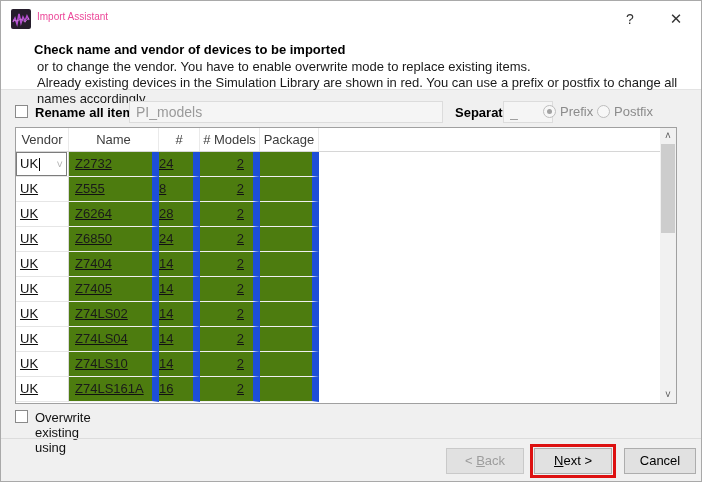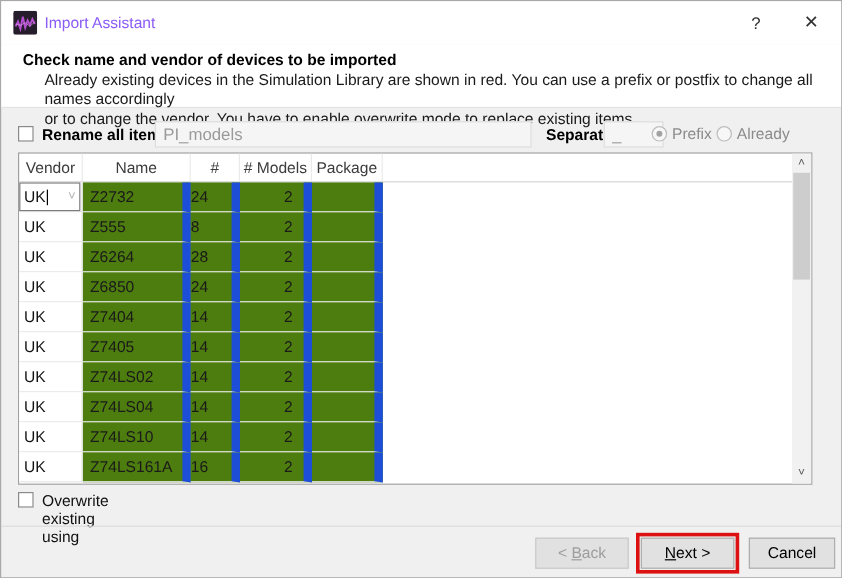--- a/index.html
+++ b/index.html
@@ -5,30 +5,30 @@
   * { margin:0; padding:0; box-sizing:border-box; }
   html,body { width:702px; height:482px; background:#fff; }
   body { font-family:"Liberation Sans", sans-serif; font-size:13px; color:#111; }
 
   .dialog { position:relative; width:702px; height:482px; background:#f0f0f0;
             border:1px solid #a9a9a9; overflow:hidden; }
 
   
   .titlebar { position:absolute; top:0; left:0; width:100%; height:36px; background:#fff; }
   .app-icon { position:absolute; left:10px; top:8px; width:20px; height:20px; }
-  .tb-title { position:absolute; left:36px; top:10px; font-size:13px; color:#8b5cf6; }
+  .tb-title { position:absolute; left:36px; top:10px; font-size:10px; color:#ec4899; }
   .tb-btn { position:absolute; top:0; width:44px; height:36px; text-align:center;
             line-height:36px; font-size:14px; color:#333; cursor:default; }
   .tb-help { left:607px; }
   .tb-close { left:653px; font-size:15px; }
 
   
   .header { position:absolute; top:36px; left:0; width:100%; height:53px; background:#fff;
             border-bottom:1px solid #e3e3e3; }
-  .h-title { position:absolute; left:18px; top:5px; font-weight:bold; color:#000; }
+  .h-title { position:absolute; left:33px; top:5px; font-weight:bold; color:#000; }
   .h-desc { position:absolute; left:36px; top:22px; right:6px; color:#1a1a1a; line-height:16px; }
 
   
   .rename-bar { position:absolute; left:14px; top:99px; width:674px; height:24px; }
   .checkbox { display:inline-block; width:13px; height:13px; background:#fff;
               border:1px solid #8a8a8a; vertical-align:middle; }
   .rb-check { position:absolute; left:0; top:5px; }
   .rb-label { position:absolute; left:20px; top:5px; font-weight:bold; color:#000; }
   .flat-input { position:absolute; top:1px; height:22px; background:#f5f5f5;
                 border:1px solid #dcdcdc; color:#9a9a9a; font-family:"Liberation Sans",sans-serif;
@@ -43,21 +43,21 @@
   .radio { width:13px; height:13px; border:1px solid #bdbdbd; border-radius:50%;
            background:#f7f7f7; position:relative; }
   .radio.sel::after { content:""; position:absolute; left:3px; top:3px; width:5px; height:5px;
                       border-radius:50%; background:#a2a2a2; }
 
   
   .table { position:absolute; left:14px; top:126px; width:662px; height:277px;
            background:#fff; border:1px solid #a0a0a0; }
   .thead { display:flex; height:24px; border-bottom:1px solid #d6d6d6; color:#3c3c3c; }
   .th { line-height:23px; text-align:center; border-right:1px solid #eaeaea; }
-  .trow { display:flex; height:25px; }
+  .trow { display:flex; height:25px;text-decoration:underline; }
   .td { height:25px; line-height:24px; border-bottom:1px solid #f0f0f0; }
   .col-vendor { width:53px; }
   .col-name   { width:90px; }
   .col-pins   { width:41px; }
   .col-models { width:60px; }
   .col-pkg    { width:59px; }
   .td.col-vendor { background:#fff; border-right:1px solid #d9d9d9; border-bottom:1px solid #e6e6e6;
                    padding-left:4px; position:relative; }
   .td.gray { background:#4d7c0f; border-right:7px solid #1d4ed8; color:#1a1a1a; }
   .td.col-name { padding-left:6px; }
@@ -106,38 +106,38 @@
       </svg>
     </span>
     <span class="tb-title">Import Assistant</span>
     <div class="tb-btn tb-help">?</div>
     <div class="tb-btn tb-close">✕</div>
   </div>
 
   <div class="header">
     <div class="h-title">Check name and vendor of devices to be imported</div>
     <div class="h-desc">
+      <div>or to change the vendor. You have to enable overwrite mode to replace existing items.</div>
       <div>Already existing devices in the Simulation Library are shown in red. You can use a prefix or postfix to change all names accordingly</div>
-      <div>or to change the vendor. You have to enable overwrite mode to replace existing items.</div>
     </div>
   </div>
 
   <div class="rename-bar">
     <span class="checkbox rb-check"></span>
     <span class="rb-label">Rename all items using:</span>
     <input class="flat-input rb-input" disabled="" value="PI_models" style="">
     <span class="sep-label">Separator:</span>
     <input class="flat-input sep-input" disabled="" value="_" style="">
     <span class="radio-group rg-prefix">
       <span class="radio sel"></span>
       <span>Prefix</span>
     </span>
     <span class="radio-group rg-postfix">
       <span class="radio"></span>
-      <span>Already</span>
+      <span>Postfix</span>
     </span>
   </div>
 
   <div class="table">
     <div class="thead">
       <div class="th col-vendor">Vendor</div>
       <div class="th col-name">Name</div>
       <div class="th col-pins"># Check</div>
       <div class="th col-models"># Models</div>
       <div class="th col-pkg">Package</div>

